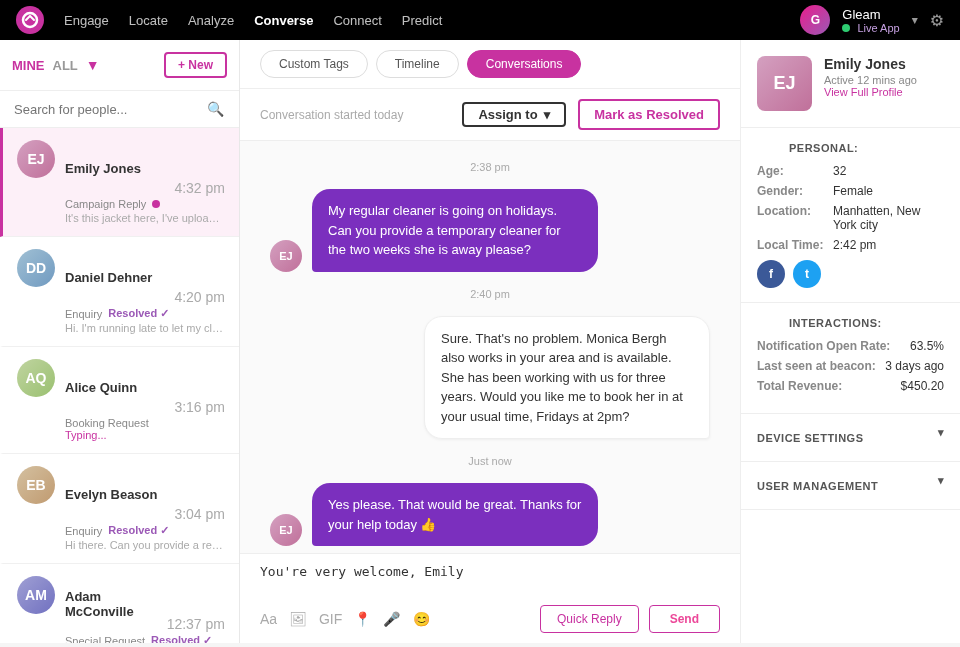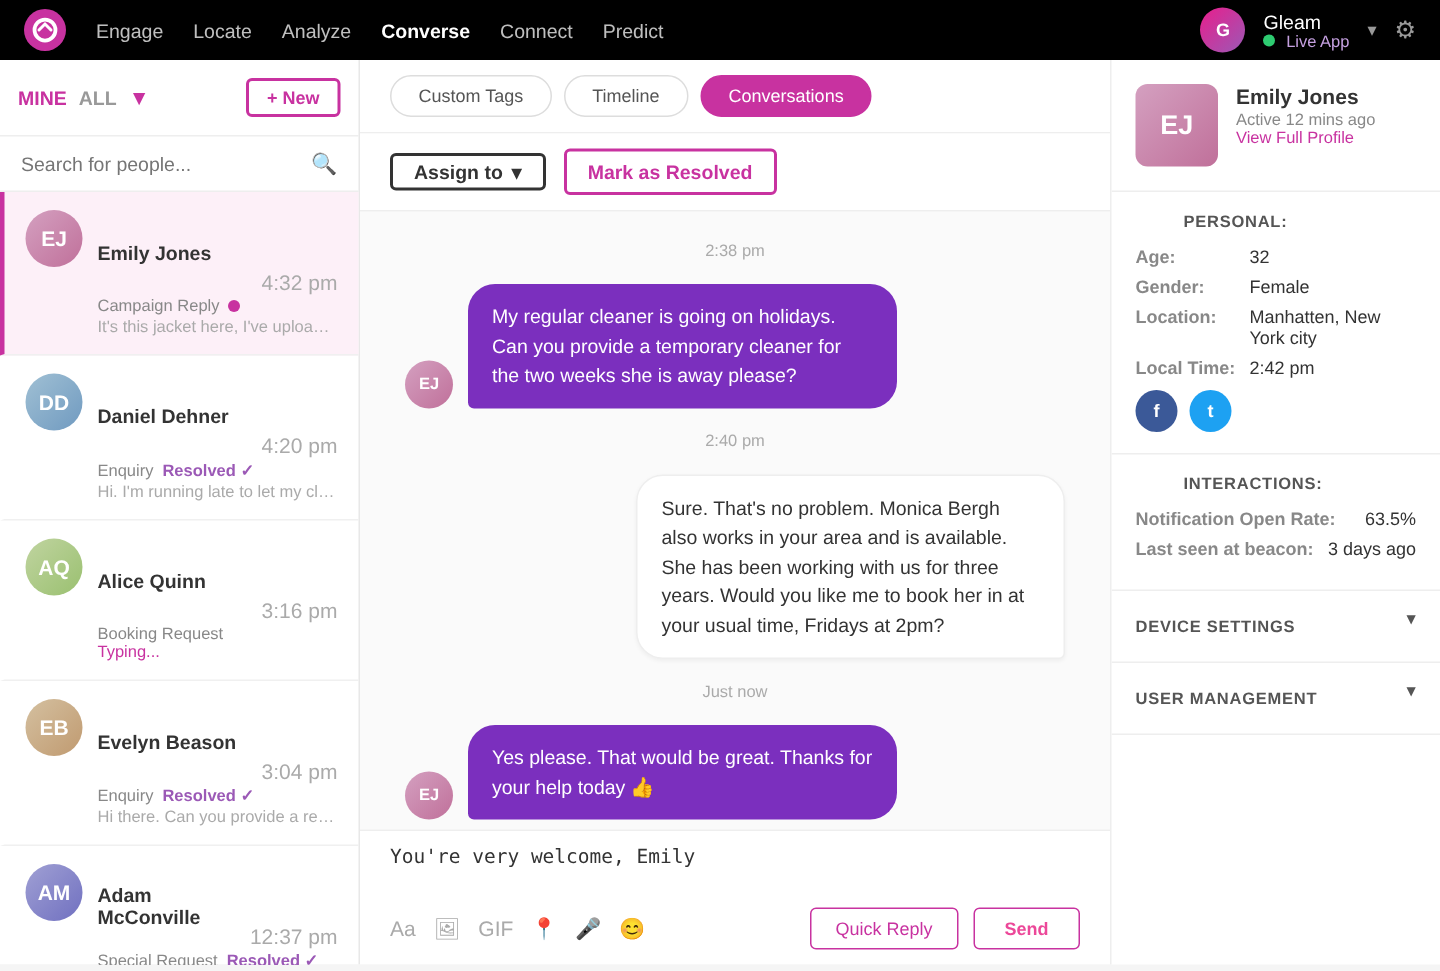--- a/index.html
+++ b/index.html
@@ -309,20 +309,21 @@
     </div>
   </div>
 
   <div class="center-panel">
     <div class="center-tabs">
       <button class="tab-btn">Custom Tags</button>
       <button class="tab-btn">Timeline</button>
       <button class="tab-btn active">Conversations</button>
     </div>
     <div class="conv-bar">
+      <span class="conv-started">Conversation started today</span>
       <button class="assign-dropdown">
         <span>Assign to</span>
         <span>▾</span>
       </button>
       <button class="resolve-btn">Mark as Resolved</button>
     </div>
 
     <div class="chat-area">
 
       <div class="chat-time">2:38 pm</div>
@@ -408,20 +409,24 @@
         <span>INTERACTIONS:</span>
       </div>
       <div class="interaction-field">
         <span class="int-label">Notification Open Rate:</span>
         <span class="int-value">63.5%</span>
       </div>
       <div class="interaction-field">
         <span class="int-label">Last seen at beacon:</span>
         <span class="int-value">3 days ago</span>
       </div>
+      <div class="interaction-field">
+        <span class="int-label">Total Revenue:</span>
+        <span class="int-value">$450.20</span>
+      </div>
     </div>
 
     <div class="section-collapsed">
       <span class="section-collapsed-title">DEVICE SETTINGS</span>
       <span class="section-title chevron">▾</span>
     </div>
 
     <div class="section-collapsed">
       <span class="section-collapsed-title">USER MANAGEMENT</span>
       <span class="section-title chevron">▾</span>

